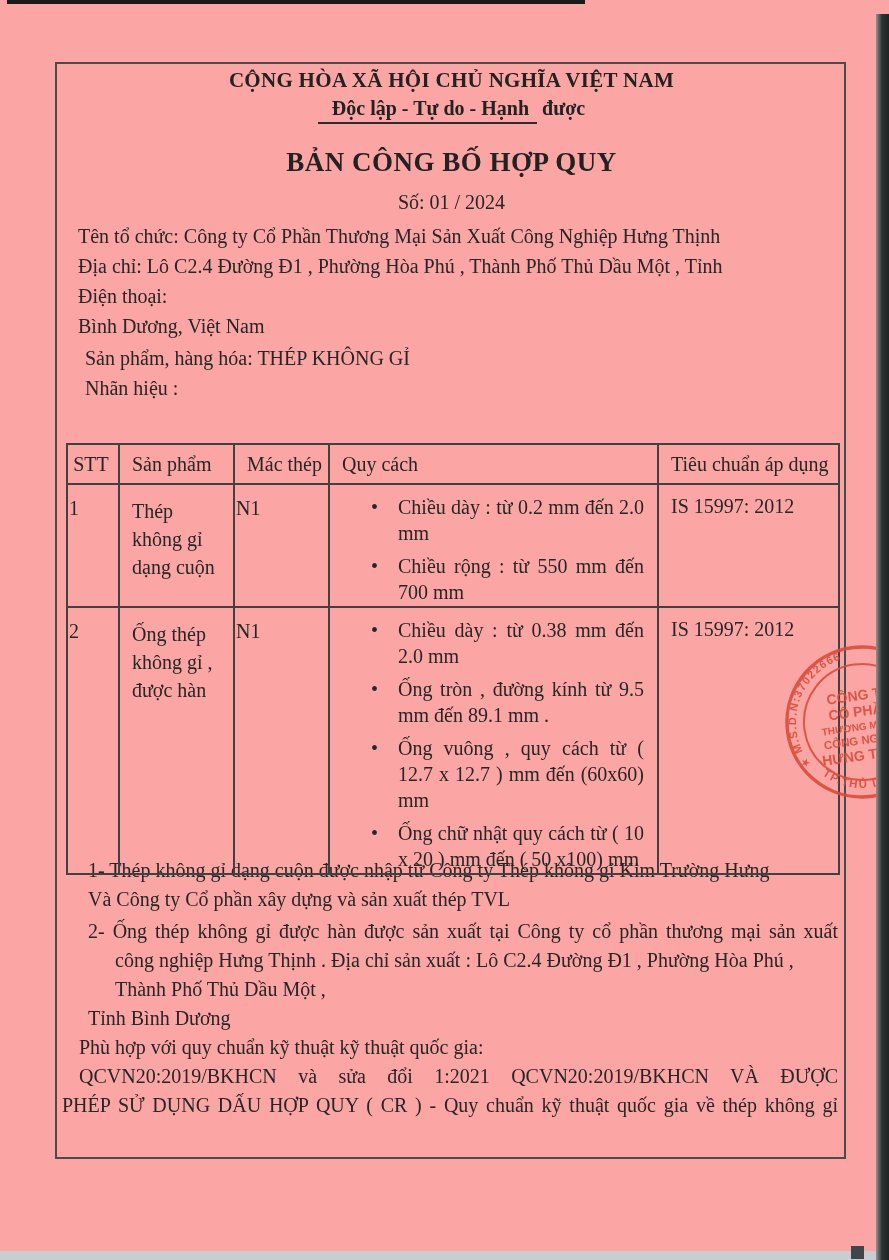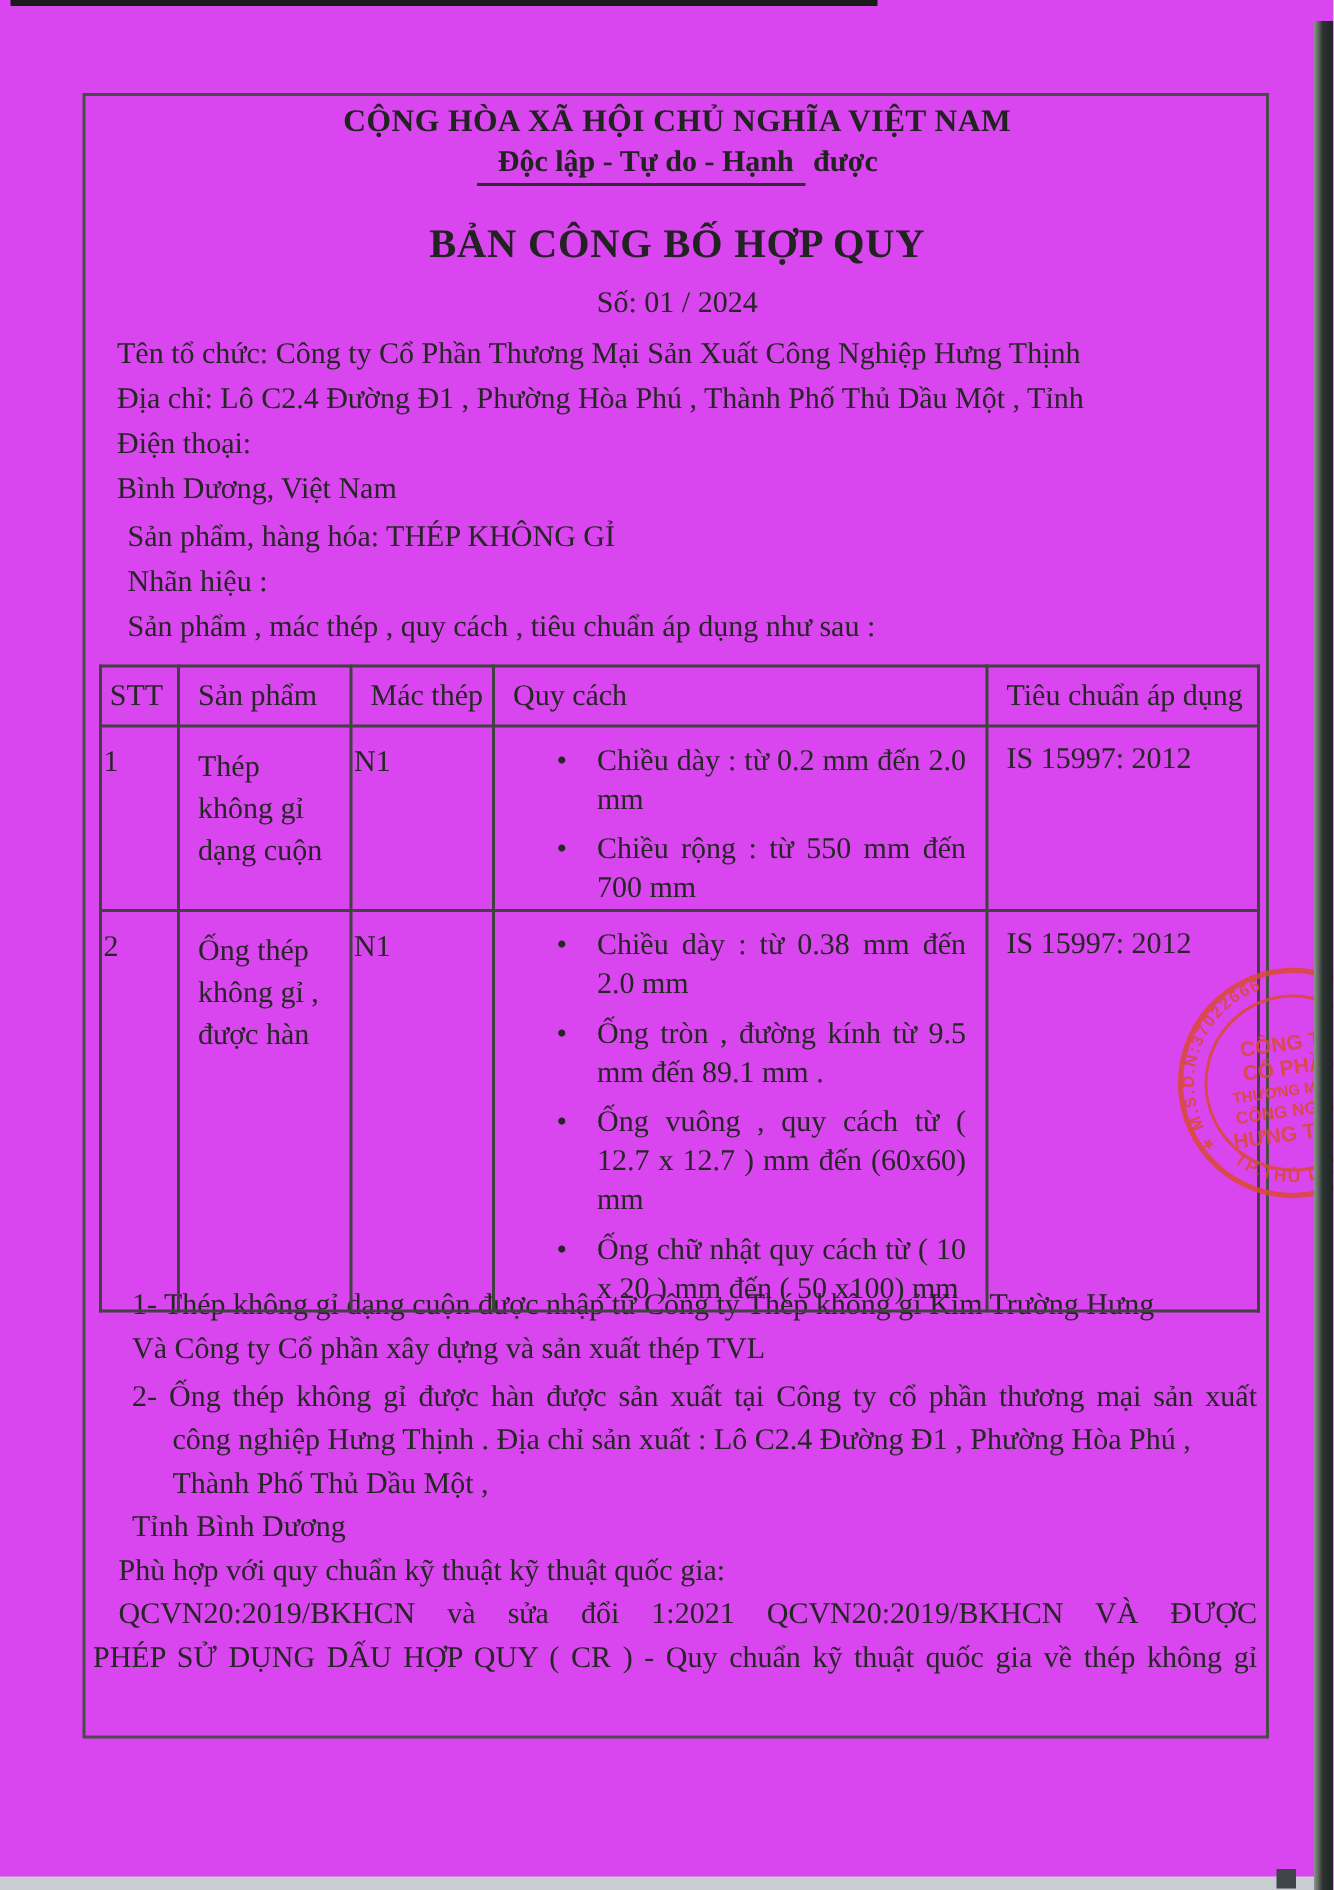--- a/index.html
+++ b/index.html
@@ -1,18 +1,18 @@
 <!DOCTYPE html>
 <html><head>
 <meta charset="utf-8">
 <style>
   html,body { margin:0; padding:0; background:#ffffff; }
   .page {
     position:relative; width:889px; height:1260px;
-    background:#d946ef; overflow:hidden;
+    background:#fca5a5; overflow:hidden;
     font-family:"Liberation Serif","DejaVu Serif",serif;
     color:#262626;
   }
   
   .scan-top   { position:absolute; left:7px; top:0; width:578px; height:4px; background:#1a1a1a; z-index:40; }
   .scan-right { position:absolute; left:876px; top:14px; width:13px; height:1246px;
                 background:linear-gradient(to right,#8f948f 0%,#2d3331 45%,#1e2324 100%); z-index:40; }
   .scan-bottom{ position:absolute; left:0; top:1251px; width:889px; height:9px; background:#c9cdd2; z-index:38; }
   .scan-bottom-dark { position:absolute; left:851px; top:1246px; width:13px; height:13px; background:#40454a; z-index:39; }
 
@@ -88,21 +88,20 @@
 
   <div class="abs info">
     <div class="info-line">Tên tổ chức: Công ty Cổ Phần Thương Mại Sản Xuất Công Nghiệp Hưng Thịnh</div>
     <div class="info-line">Địa chỉ: Lô C2.4 Đường Đ1 , Phường Hòa Phú , Thành Phố Thủ Dầu Một , Tỉnh</div>
     <div class="info-line">Điện thoại:</div>
     <div class="info-line">Bình Dương, Việt Nam</div>
     <div class="info-line indent gap">
       <span>Sản phẩm, hàng hóa: </span><span class="bold">THÉP KHÔNG GỈ</span>
     </div>
     <div class="info-line indent">Nhãn hiệu :</div>
-    <div class="info-line indent">Sản phẩm , mác thép , quy cách , tiêu chuẩn áp dụng như sau :</div>
   </div>
 
   <table class="doc-table">
     <colgroup>
       <col style="width:52px">
         <col style="width:115px">
         <col style="width:95px">
         <col style="width:329px">
         <col style="width:181px">
     </colgroup>

